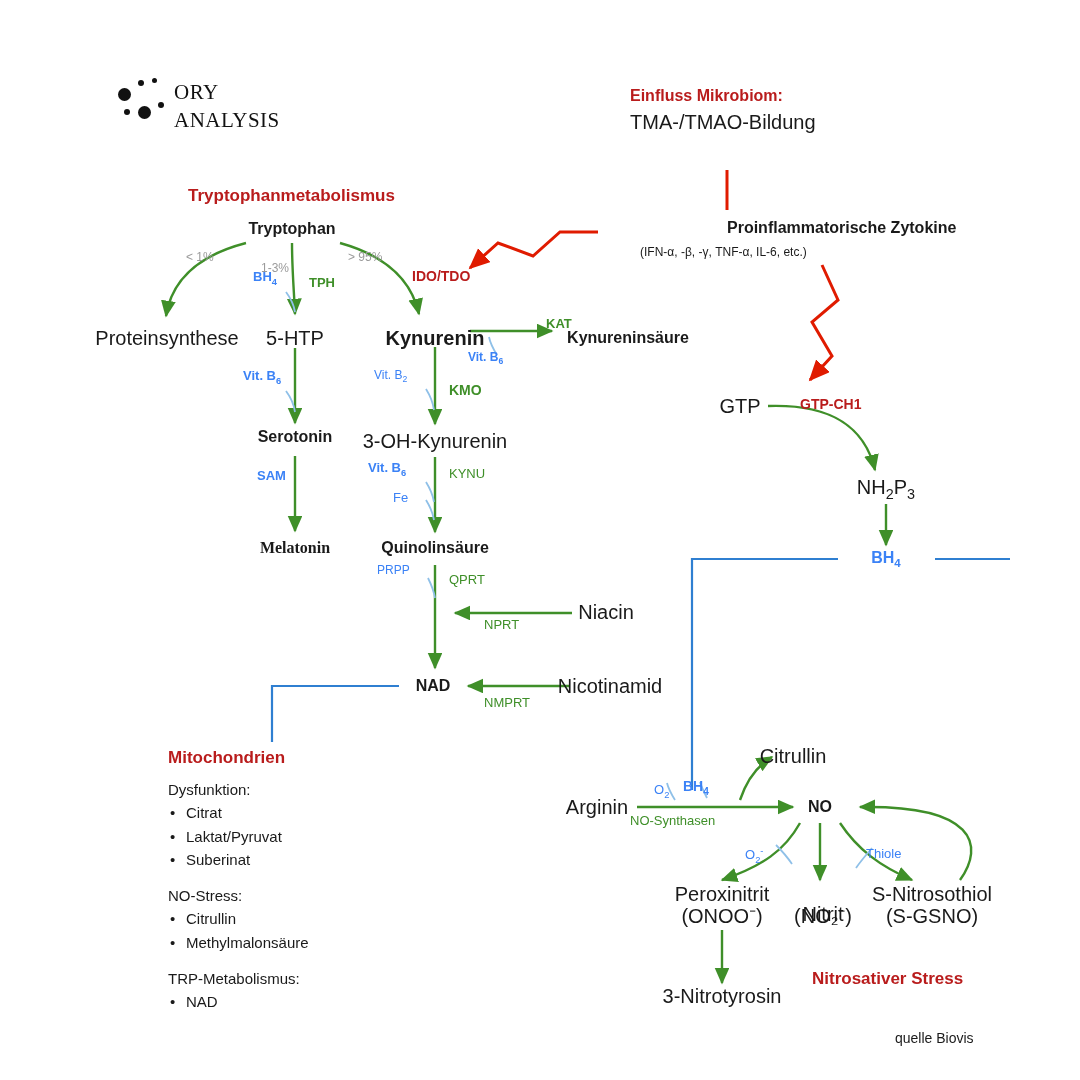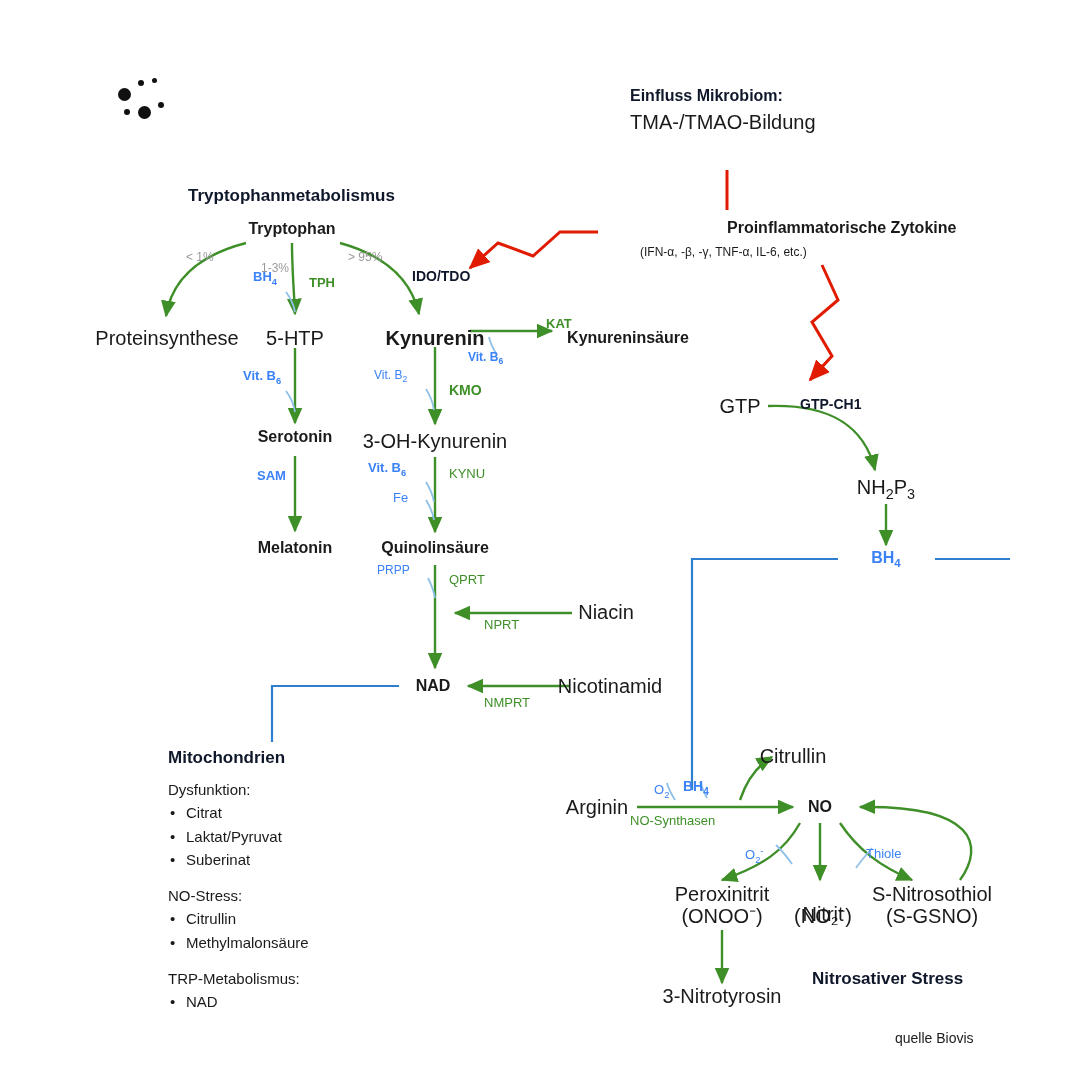--- a/index.html
+++ b/index.html
@@ -16,21 +16,21 @@
     color: #1a1a1a;
     overflow: hidden;
   }
   .lbl {
     position: absolute;
     white-space: nowrap;
     line-height: 1.2;
   }
   .center { transform: translate(-50%, -50%); }
   .b { font-weight: bold; }
-  .red { color: #0f172a; }
+  .red { color: #b91c1c; }
   .green { color: #3f8f29; }
   .blue { color: #3b82f6; }
   .grey { color: #9a9a9a; }
   .dark { color: #1a1a1a; }
   .fs12 { font-size: 12px; }
   .fs13 { font-size: 13px; }
   .fs14 { font-size: 14px; }
   .fs15 { font-size: 20px; }
   .fs16 { font-size: 16px; }
   .fs17 { font-size: 17px; }
@@ -77,20 +77,24 @@
 
 <div id="page">
 
   <div id="logo-dots">
     <i style="left:0px;  top:12px; width:13px; height:13px;"></i>
     <i style="left:20px; top:4px;  width:6px;  height:6px;"></i>
     <i style="left:34px; top:2px;  width:5px;  height:5px;"></i>
     <i style="left:6px;  top:33px; width:6px;  height:6px;"></i>
     <i style="left:20px; top:30px; width:13px; height:13px;"></i>
     <i style="left:40px; top:26px; width:6px;  height:6px;"></i>
+  </div>
+  <div class="logo-text">
+    <div>ORY</div>
+    <div>ANALYSIS</div>
   </div>
 
   <svg class="layer" viewBox="0 0 1080 1080">
     <defs>
       <marker id="ag" markerWidth="9" markerHeight="9" refX="6.4" refY="3.1" orient="auto">
         <path d="M0,0 L7,3.1 L0,6.2 z" fill="#3f8f29"></path>
       </marker>
       <marker id="ar" markerWidth="9" markerHeight="9" refX="6.4" refY="3.1" orient="auto">
         <path d="M0,0 L7,3.1 L0,6.2 z" fill="#e01b00"></path>
       </marker>
@@ -172,21 +176,21 @@
   <div class="lbl b red fs16" style="left:630px; top:86px;">Einfluss Mikrobiom:</div>
   <div class="lbl dark fs15" style="left:630px; top:110px;">TMA-/TMAO-Bildung</div>
 
   <div class="lbl b dark fs16 center" style="left:292px; top:229px;">Tryptophan</div>
   <div class="lbl dark fs15 center" style="left:167px; top:338px;">Proteinsynthese</div>
   <div class="lbl dark fs15 center" style="left:295px; top:338px;">5-HTP</div>
   <div class="lbl b dark fs15 center" style="left:435px; top:338px;">Kynurenin</div>
   <div class="lbl b dark fs16 center" style="left:628px; top:338px;">Kynureninsäure</div>
   <div class="lbl b dark fs16 center" style="left:295px; top:437px;">Serotonin</div>
   <div class="lbl dark fs15 center" style="left:435px; top:441px;">3-OH-Kynurenin</div>
-  <div class="lbl b dark fs16 center" style="left:295px; top:548px;">Melatonin</div>
+  <div class="lbl b dark fs16 center" style="left:295px; top:548px;font-family:Liberation Serif, serif;">Melatonin</div>
   <div class="lbl b dark fs16 center" style="left:435px; top:548px;">Quinolinsäure</div>
   <div class="lbl dark fs15 center" style="left:606px; top:612px;">Niacin</div>
   <div class="lbl b dark fs16 center" style="left:433px; top:686px;">NAD</div>
   <div class="lbl dark fs15 center" style="left:610px; top:686px;">Nicotinamid</div>
 
   <div class="lbl b dark fs16 center" style="left:727px; top:228px; transform:translate(0,-50%);">Proinflammatorische Zytokine</div>
   <div class="lbl dark fs12" style="left:640px; top:245px;">(IFN-α, -β, -γ, TNF-α, IL-6, etc.)</div>
 
   <div class="lbl dark fs15 center" style="left:740px; top:406px;">GTP</div>
   <div class="lbl dark fs15 center" style="left:886px; top:489px;"><span>NH</span><sub>2</sub><span>P</span><sub>3</sub></div>

